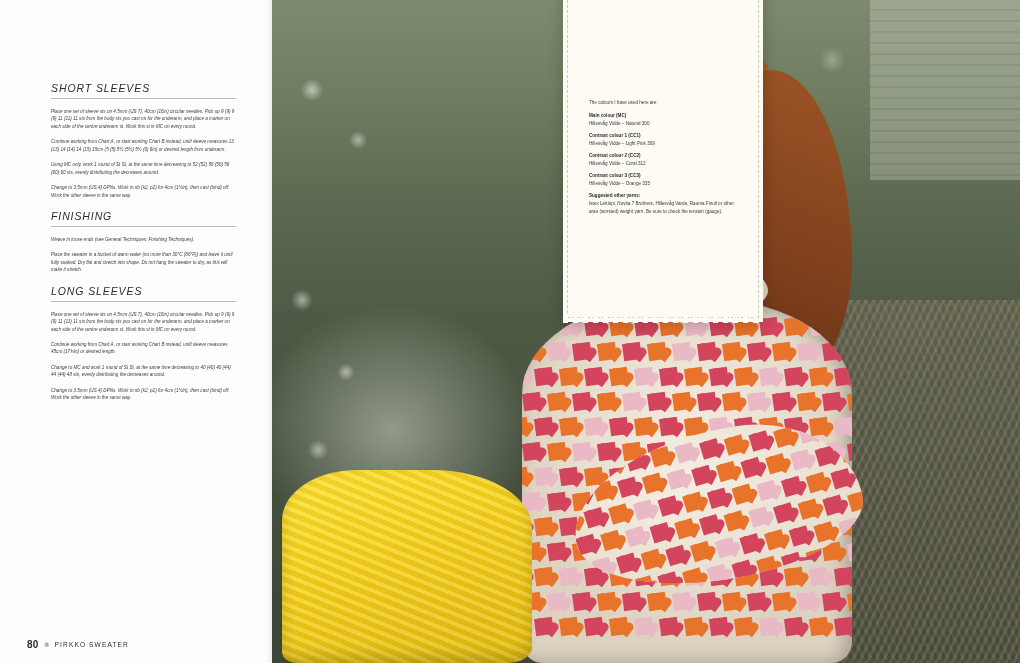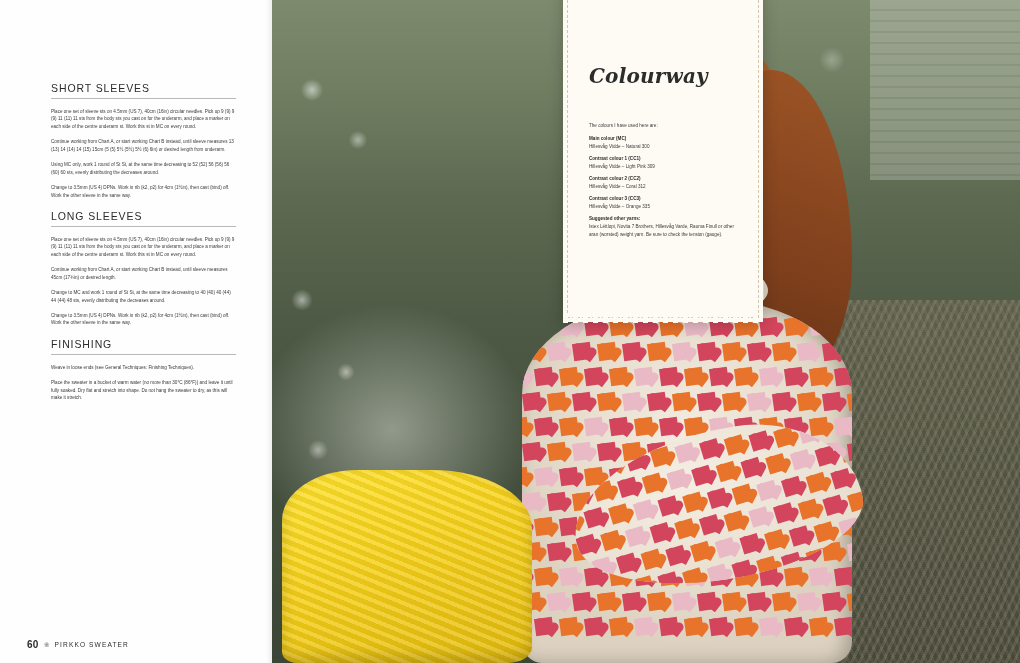--- a/index.html
+++ b/index.html
@@ -35,21 +35,21 @@
     font-family: "Liberation Sans", sans-serif;
   }
   .sec-title + .para { margin-top: 9px; }
   .para {
     font-size: 4.6px;
     line-height: 1.62;
     color: #3a3a3a;
     margin: 0 0 8px 0;
     text-align: left;
   }
-  .sec-block { margin-bottom: 11px; }
+  .sec-block { margin-bottom: 11px; font-style: italic; }
 
   
   #footer {
     position: absolute; left: 27px; bottom: 13px;
     display: flex; align-items: center; gap: 5px;
   }
   #page-num {
     font-size: 10px; font-weight: bold; color: #2b2b2b;
     letter-spacing: 0.3px;
   }
@@ -237,37 +237,37 @@
 
       <div class="sec-block">
         <h2 class="sec-title">SHORT SLEEVES</h2>
         <p class="para">Place one set of sleeve sts on 4.5mm (US 7), 40cm (16in) circular needles. Pick up 9 (9) 9 (9) 11 (11) 11 sts from the body sts you cast on for the underarm, and place a marker on each side of the centre underarm st. Work this st in MC on every round.</p>
         <p class="para">Continue working from Chart A, or start working Chart B instead, until sleeve measures 13 (13) 14 (14) 14 (15) 15cm (5 (5) 5½ (5½) 5½ (6) 6in) or desired length from underarm.</p>
         <p class="para">Using MC only, work 1 round of St St, at the same time decreasing to 52 (52) 56 (56) 56 (60) 60 sts, evenly distributing the decreases around.</p>
         <p class="para">Change to 3.5mm (US 4) DPNs. Work in rib (k2, p2) for 4cm (1½in), then cast (bind) off. Work the other sleeve in the same way.</p>
       </div>
 
       <div class="sec-block">
+        <h2 class="sec-title">FINISHING</h2>
+        <p class="para">Weave in loose ends (see General Techniques: Finishing Techniques).</p>
+        <p class="para">Place the sweater in a bucket of warm water (no more than 30°C (86°F)) and leave it until fully soaked. Dry flat and stretch into shape. Do not hang the sweater to dry, as this will make it stretch.</p>
+      </div>
+
+      <div class="sec-block">
         <h2 class="sec-title">LONG SLEEVES</h2>
         <p class="para">Place one set of sleeve sts on 4.5mm (US 7), 40cm (16in) circular needles. Pick up 9 (9) 9 (9) 11 (11) 11 sts from the body sts you cast on for the underarm, and place a marker on each side of the centre underarm st. Work this st in MC on every round.</p>
         <p class="para">Continue working from Chart A, or start working Chart B instead, until sleeve measures 45cm (17¾in) or desired length.</p>
         <p class="para">Change to MC and work 1 round of St St, at the same time decreasing to 40 (40) 40 (44) 44 (44) 48 sts, evenly distributing the decreases around.</p>
         <p class="para">Change to 3.5mm (US 4) DPNs. Work in rib (k2, p2) for 4cm (1½in), then cast (bind) off. Work the other sleeve in the same way.</p>
       </div>
 
-      <div class="sec-block">
-        <h2 class="sec-title">FINISHING</h2>
-        <p class="para">Weave in loose ends (see General Techniques: Finishing Techniques).</p>
-        <p class="para">Place the sweater in a bucket of warm water (no more than 30°C (86°F)) and leave it until fully soaked. Dry flat and stretch into shape. Do not hang the sweater to dry, as this will make it stretch.</p>
-      </div>
-
     </div>
 
     <div id="footer">
-      <span id="page-num">60</span>
+      <span id="page-num">80</span>
       <span id="footer-glyph">❀</span>
       <span id="footer-title">PIRKKO SWEATER</span>
     </div>
   </div>
 
   <div id="gutter"></div>
 
   <div id="right-page">
     <div id="photo">
       <div id="siding"></div>
@@ -588,21 +588,21 @@
             <span class="heart" style="background: rgb(232, 115, 42);"></span>
             <span class="heart" style="background: rgb(233, 185, 198);"></span>
             <span class="heart" style="background: rgb(210, 69, 92);"></span>
           </div>
         </div>
       <div id="blanket"></div>
     </div>
 
     <div id="card">
       <div id="card-inner">
-        <h2 id="card-title"><br><span>Colourway</span></h2>
+        <h2 id="card-title"><br></h2>
 
         <p class="cw-intro">The colours I have used here are:</p>
 
         <div class="cw-item">
           <div class="cw-label">Main colour (MC)</div>
           <div class="cw-value">Hillesvåg Vidde – Natural 300</div>
         </div>
         <div class="cw-item">
           <div class="cw-label">Contrast colour 1 (CC1)</div>
           <div class="cw-value">Hillesvåg Vidde – Light Pink 309</div>

